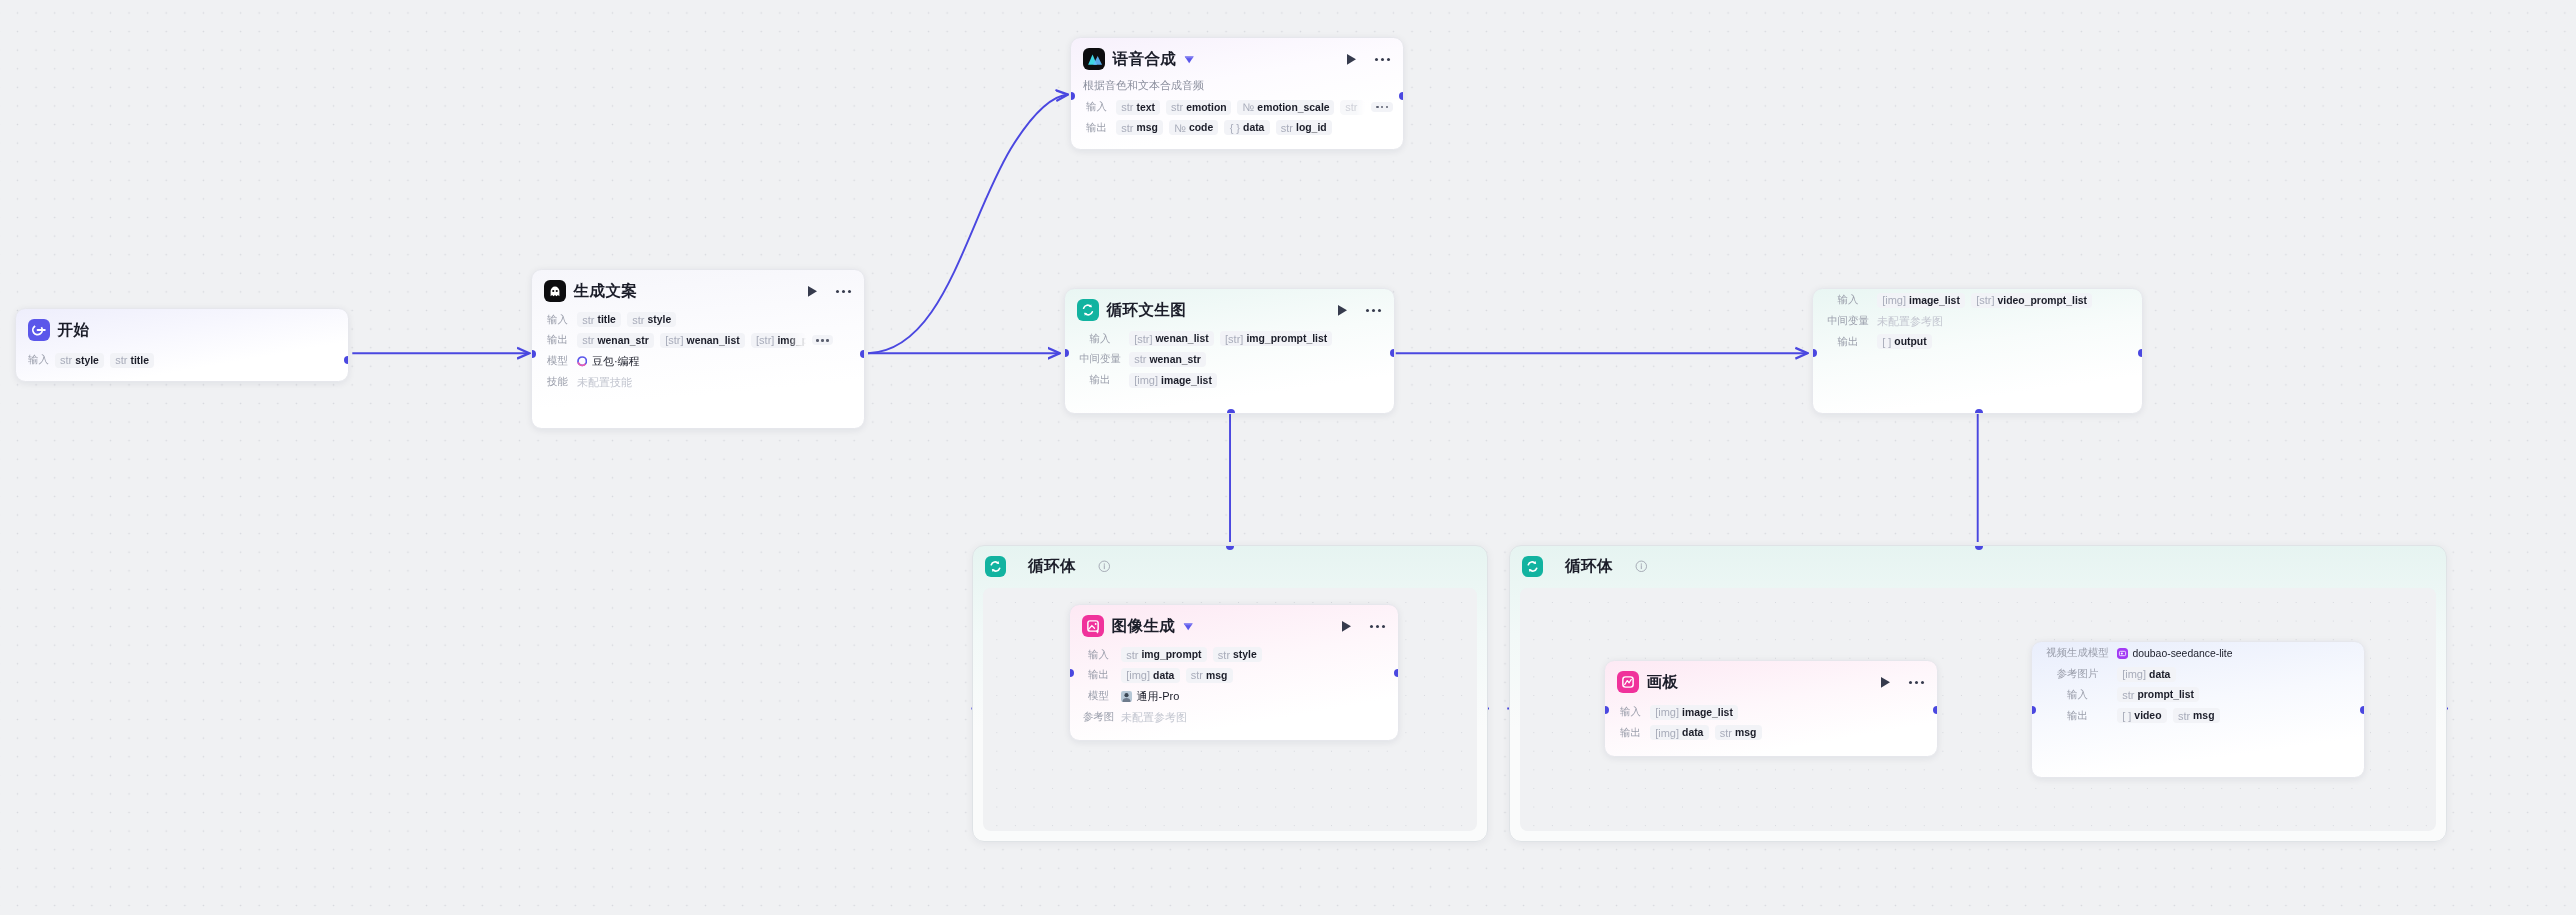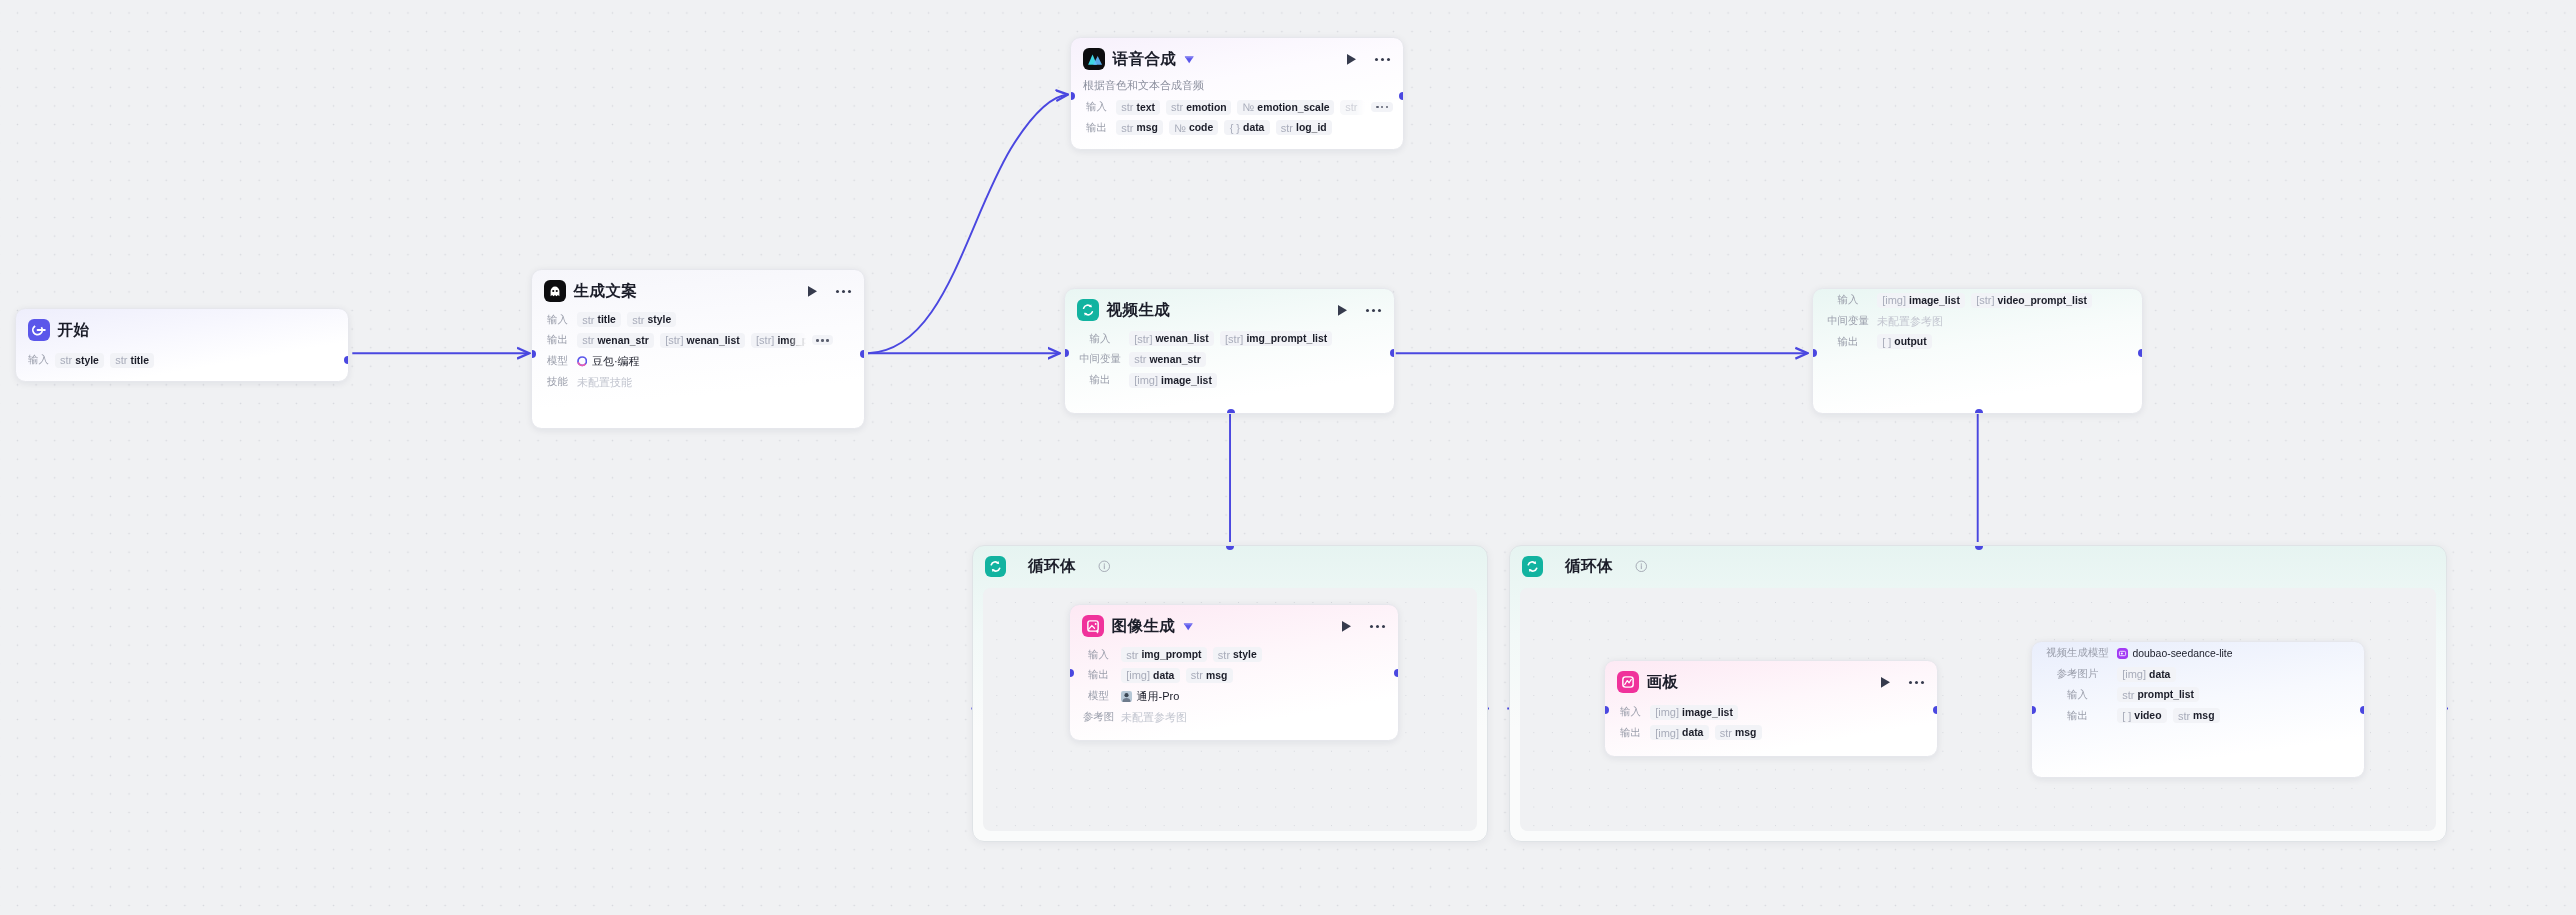--- a/index.html
+++ b/index.html
@@ -317,21 +317,21 @@
   <div class="node n-teal" style="left:1064px; top:288px; width:331px; height:126px;">
     <div class="hdr">
       <span class="ico" style="background:#12b3a0;">
         <svg class="ic-svg" viewBox="0 0 30 30">
             <path d="M9 12.5 a6 6 0 0 1 10-2.2" fill="none" stroke="#fff" stroke-width="2.2" stroke-linecap="round"></path>
             <path d="M21 17.5 a6 6 0 0 1-10 2.2" fill="none" stroke="#fff" stroke-width="2.2" stroke-linecap="round"></path>
             <path d="M19.4 7 l0.3 3.8 -3.7 0.2z" fill="#fff"></path>
             <path d="M10.6 23 l-0.3-3.8 3.7-0.2z" fill="#fff"></path>
           </svg>
       </span>
-      <span class="title">视频生成</span>
+      <span class="title">循环文生图</span>
       <span class="hdr-spacer"></span>
       <svg class="play" viewBox="0 0 12 14">
           <path d="M1 1 L11 7 L1 13 Z" fill="#363b4d"></path>
         </svg>
       <span class="dots">
           <i></i>
           <i></i>
           <i></i>
         </span>
     </div>

